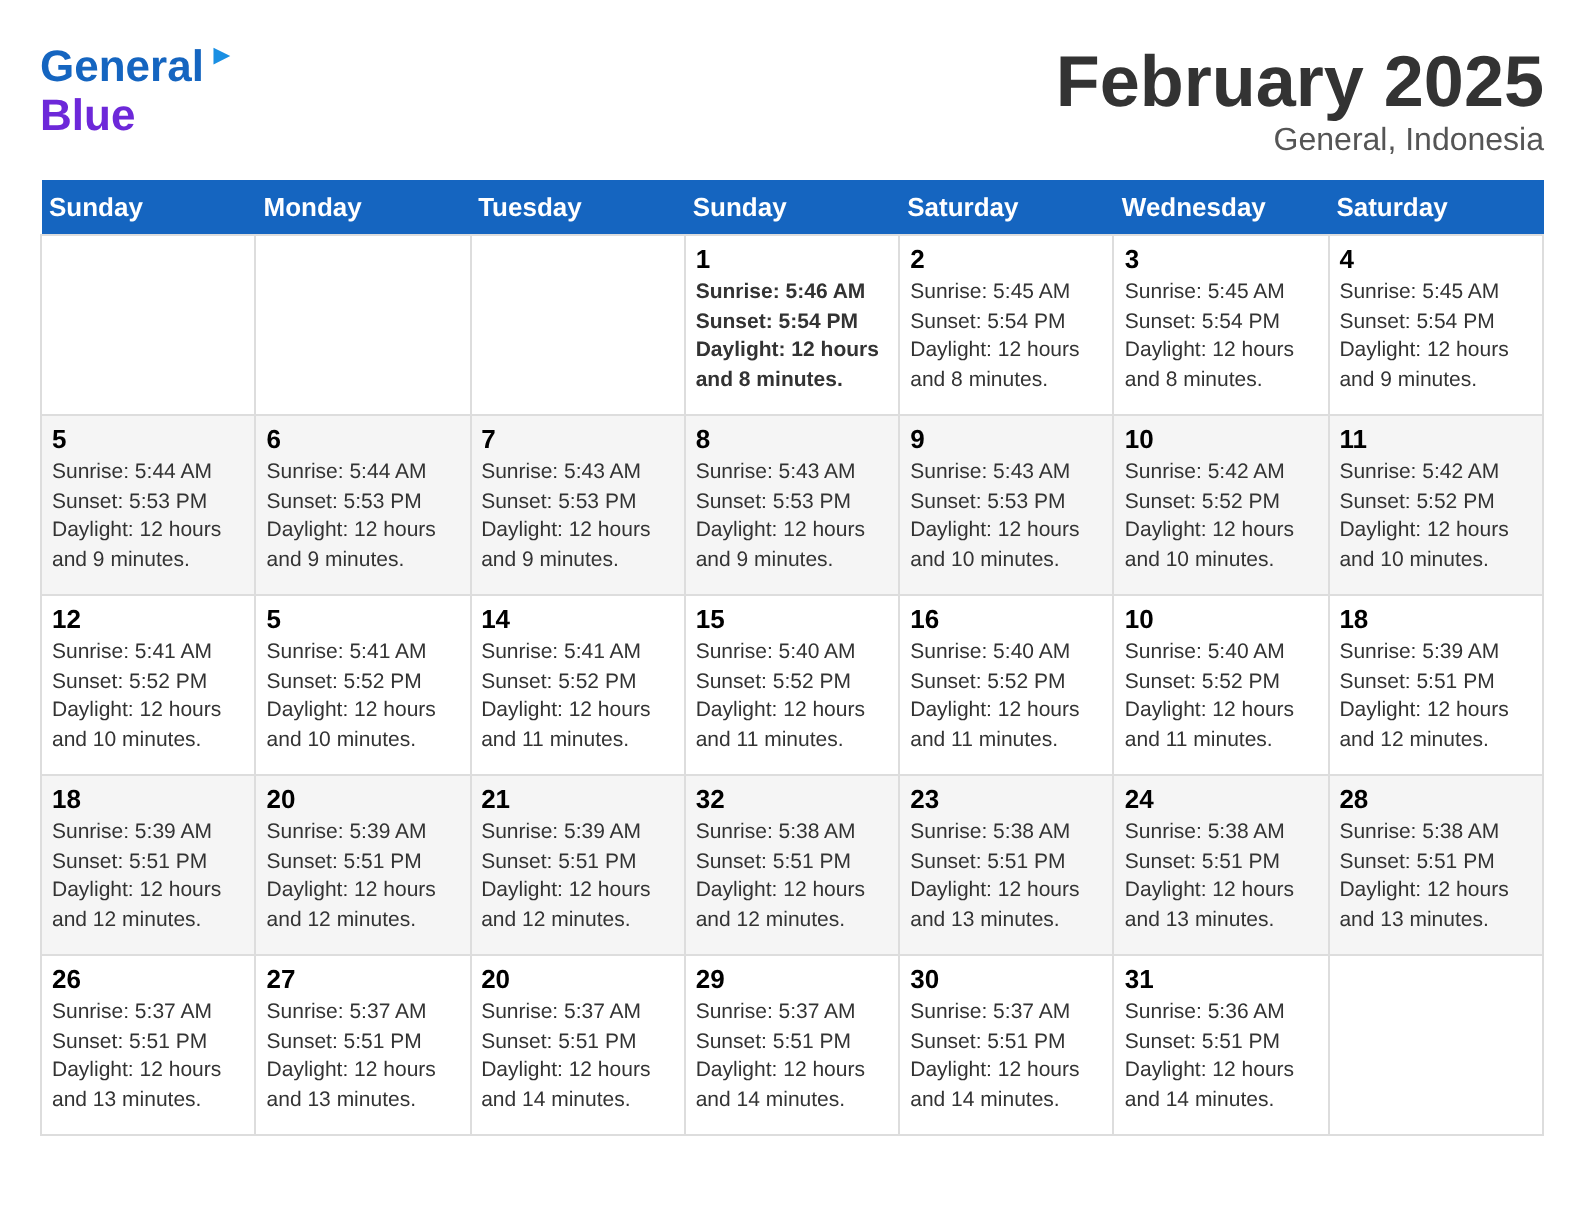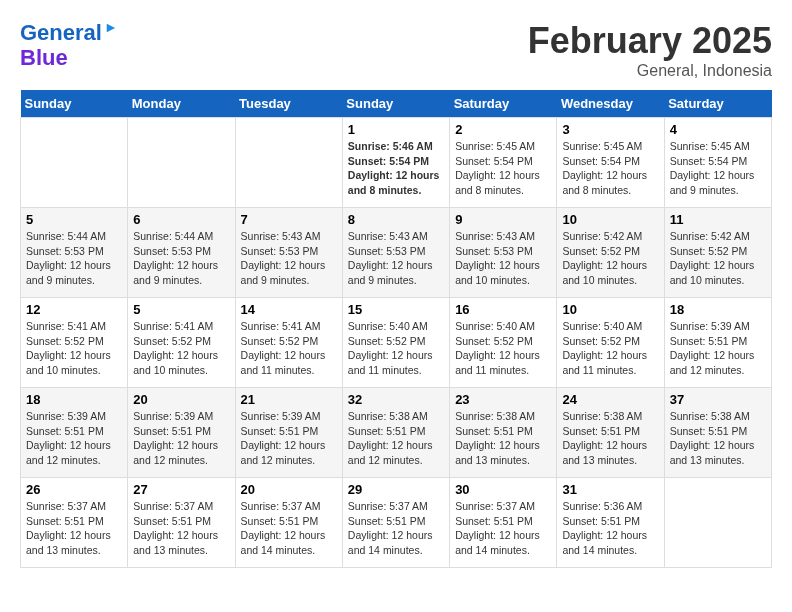--- a/index.html
+++ b/index.html
@@ -259,21 +259,21 @@
 Sunset: 5:51 PM
 Daylight: 12 hours and 13 minutes.</div>
         </td>
         <td>
           <div class="day-num">24</div>
           <div class="day-detail" style="white-space: pre-line;">Sunrise: 5:38 AM
 Sunset: 5:51 PM
 Daylight: 12 hours and 13 minutes.</div>
         </td>
         <td>
-          <div class="day-num">37</div>
+          <div class="day-num">28</div>
           <div class="day-detail" style="white-space: pre-line;">Sunrise: 5:38 AM
 Sunset: 5:51 PM
 Daylight: 12 hours and 13 minutes.</div>
         </td>
       </tr>
       <tr>
         <td>
           <div class="day-num">26</div>
           <div class="day-detail" style="white-space: pre-line;">Sunrise: 5:37 AM
 Sunset: 5:51 PM

